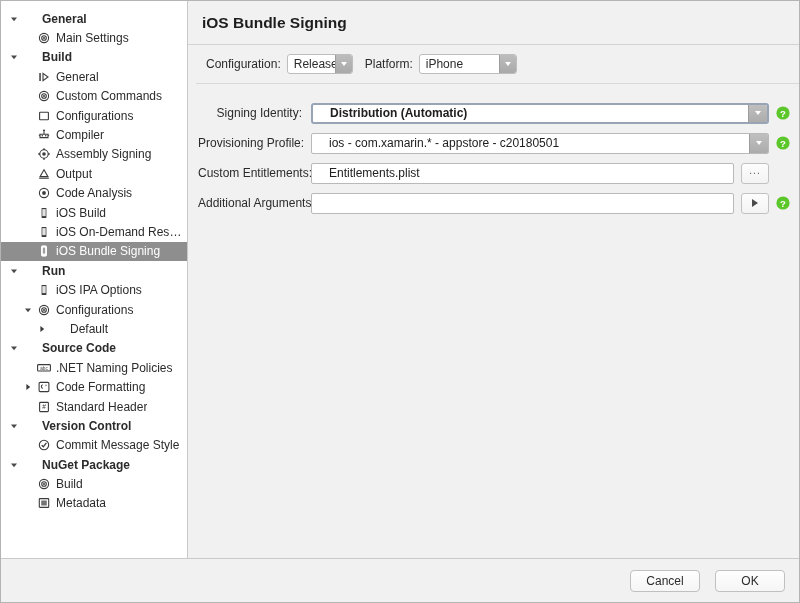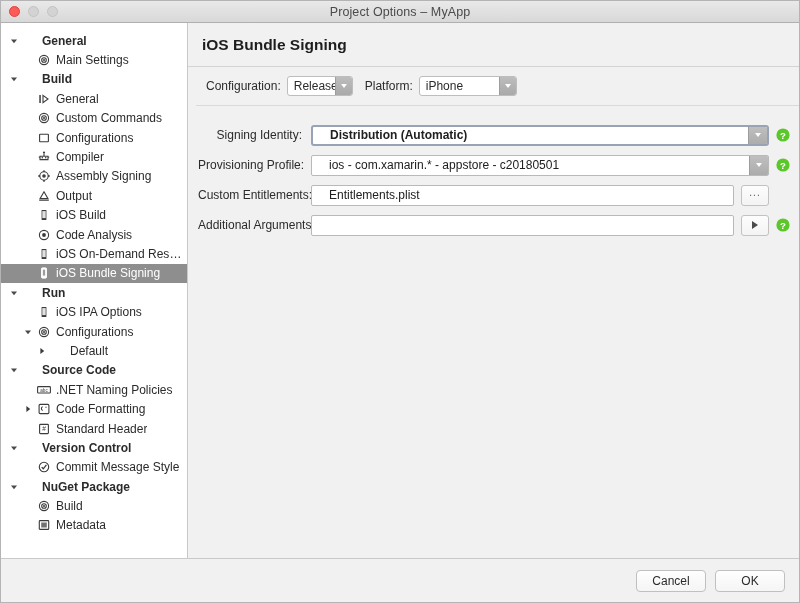--- a/index.html
+++ b/index.html
@@ -203,45 +203,37 @@
   .help.blank { visibility: hidden; }
 
   
   .footer {
     flex: 0 0 auto;
     height: 44px;
     background: #f1f1f1;
     border-top: 1px solid #c9c9c9;
     display: flex; align-items: center; justify-content: flex-end;
     padding-right: 14px;
-    gap: 9px;
+    gap: 15px;
   }
   .btn {
     min-width: 70px; height: 22px;
     padding: 0 14px;
     background: linear-gradient(to bottom, #fefefe 0%, #f5f5f5 100%);
     border: 1px solid #c0c0c0;
     border-radius: 4px;
     font-size: 12px; color: #2b2b2b;
     display: flex; align-items: center; justify-content: center;
   }
 </style>
 </head>
 <body>
 
 <div class="window">
 
-  <div class="titlebar">
-    <div class="traffic">
-      <div class="light close"></div>
-      <div class="light min"></div>
-      <div class="light zoom"></div>
-    </div>
-    <div class="title-text">Project Options – MyApp</div>
-  </div>
 
   <div class="body-split">
 
     <div class="sidebar" id="sidebar">
         <div class="row group">
           <div class="indent" style="width: 6px;"></div>
           <div class="disc">
             <svg width="8" height="8" viewBox="0 0 8 8">
               <path d="M1 2.4 L7 2.4 L4 6.2 Z" fill="#4a4a4a"></path>
             </svg>
@@ -343,36 +335,36 @@
               <path d="M1.2 10.2 h9.6" stroke="#3b3b3b" fill="none" stroke-width="1.1"></path>
             </svg>
           </div>
           <div class="lbl">Output</div>
         </div>
         <div class="row">
           <div class="indent" style="width: 20px;"></div>
           <div class="disc"></div>
           <div class="ic">
             <svg width="12" height="12" viewBox="0 0 12 12">
+              <circle cx="6" cy="6" r="4.6" stroke="#3b3b3b" fill="none" stroke-width="1.1"></circle>
+              <circle cx="6" cy="6" r="1.9" fill="#3b3b3b"></circle>
+            </svg>
+          </div>
+          <div class="lbl">Code Analysis</div>
+        </div>
+        <div class="row">
+          <div class="indent" style="width: 20px;"></div>
+          <div class="disc"></div>
+          <div class="ic">
+            <svg width="12" height="12" viewBox="0 0 12 12">
               <rect x="3.6" y="0.9" width="4.8" height="10.2" rx="0.7" fill="#3b3b3b"></rect>
               <rect x="4.3" y="2.1" width="3.4" height="7" fill="#ffffff" opacity="0.85"></rect>
             </svg>
           </div>
           <div class="lbl">iOS Build</div>
-        </div>
-        <div class="row">
-          <div class="indent" style="width: 20px;"></div>
-          <div class="disc"></div>
-          <div class="ic">
-            <svg width="12" height="12" viewBox="0 0 12 12">
-              <circle cx="6" cy="6" r="4.6" stroke="#3b3b3b" fill="none" stroke-width="1.1"></circle>
-              <circle cx="6" cy="6" r="1.9" fill="#3b3b3b"></circle>
-            </svg>
-          </div>
-          <div class="lbl">Code Analysis</div>
         </div>
         <div class="row">
           <div class="indent" style="width: 20px;"></div>
           <div class="disc"></div>
           <div class="ic">
             <svg width="12" height="12" viewBox="0 0 12 12">
               <rect x="3.6" y="0.9" width="4.8" height="10.2" rx="0.7" fill="#3b3b3b"></rect>
               <rect x="4.3" y="2.1" width="3.4" height="7" fill="#ffffff" opacity="0.85"></rect>
             </svg>
           </div>

